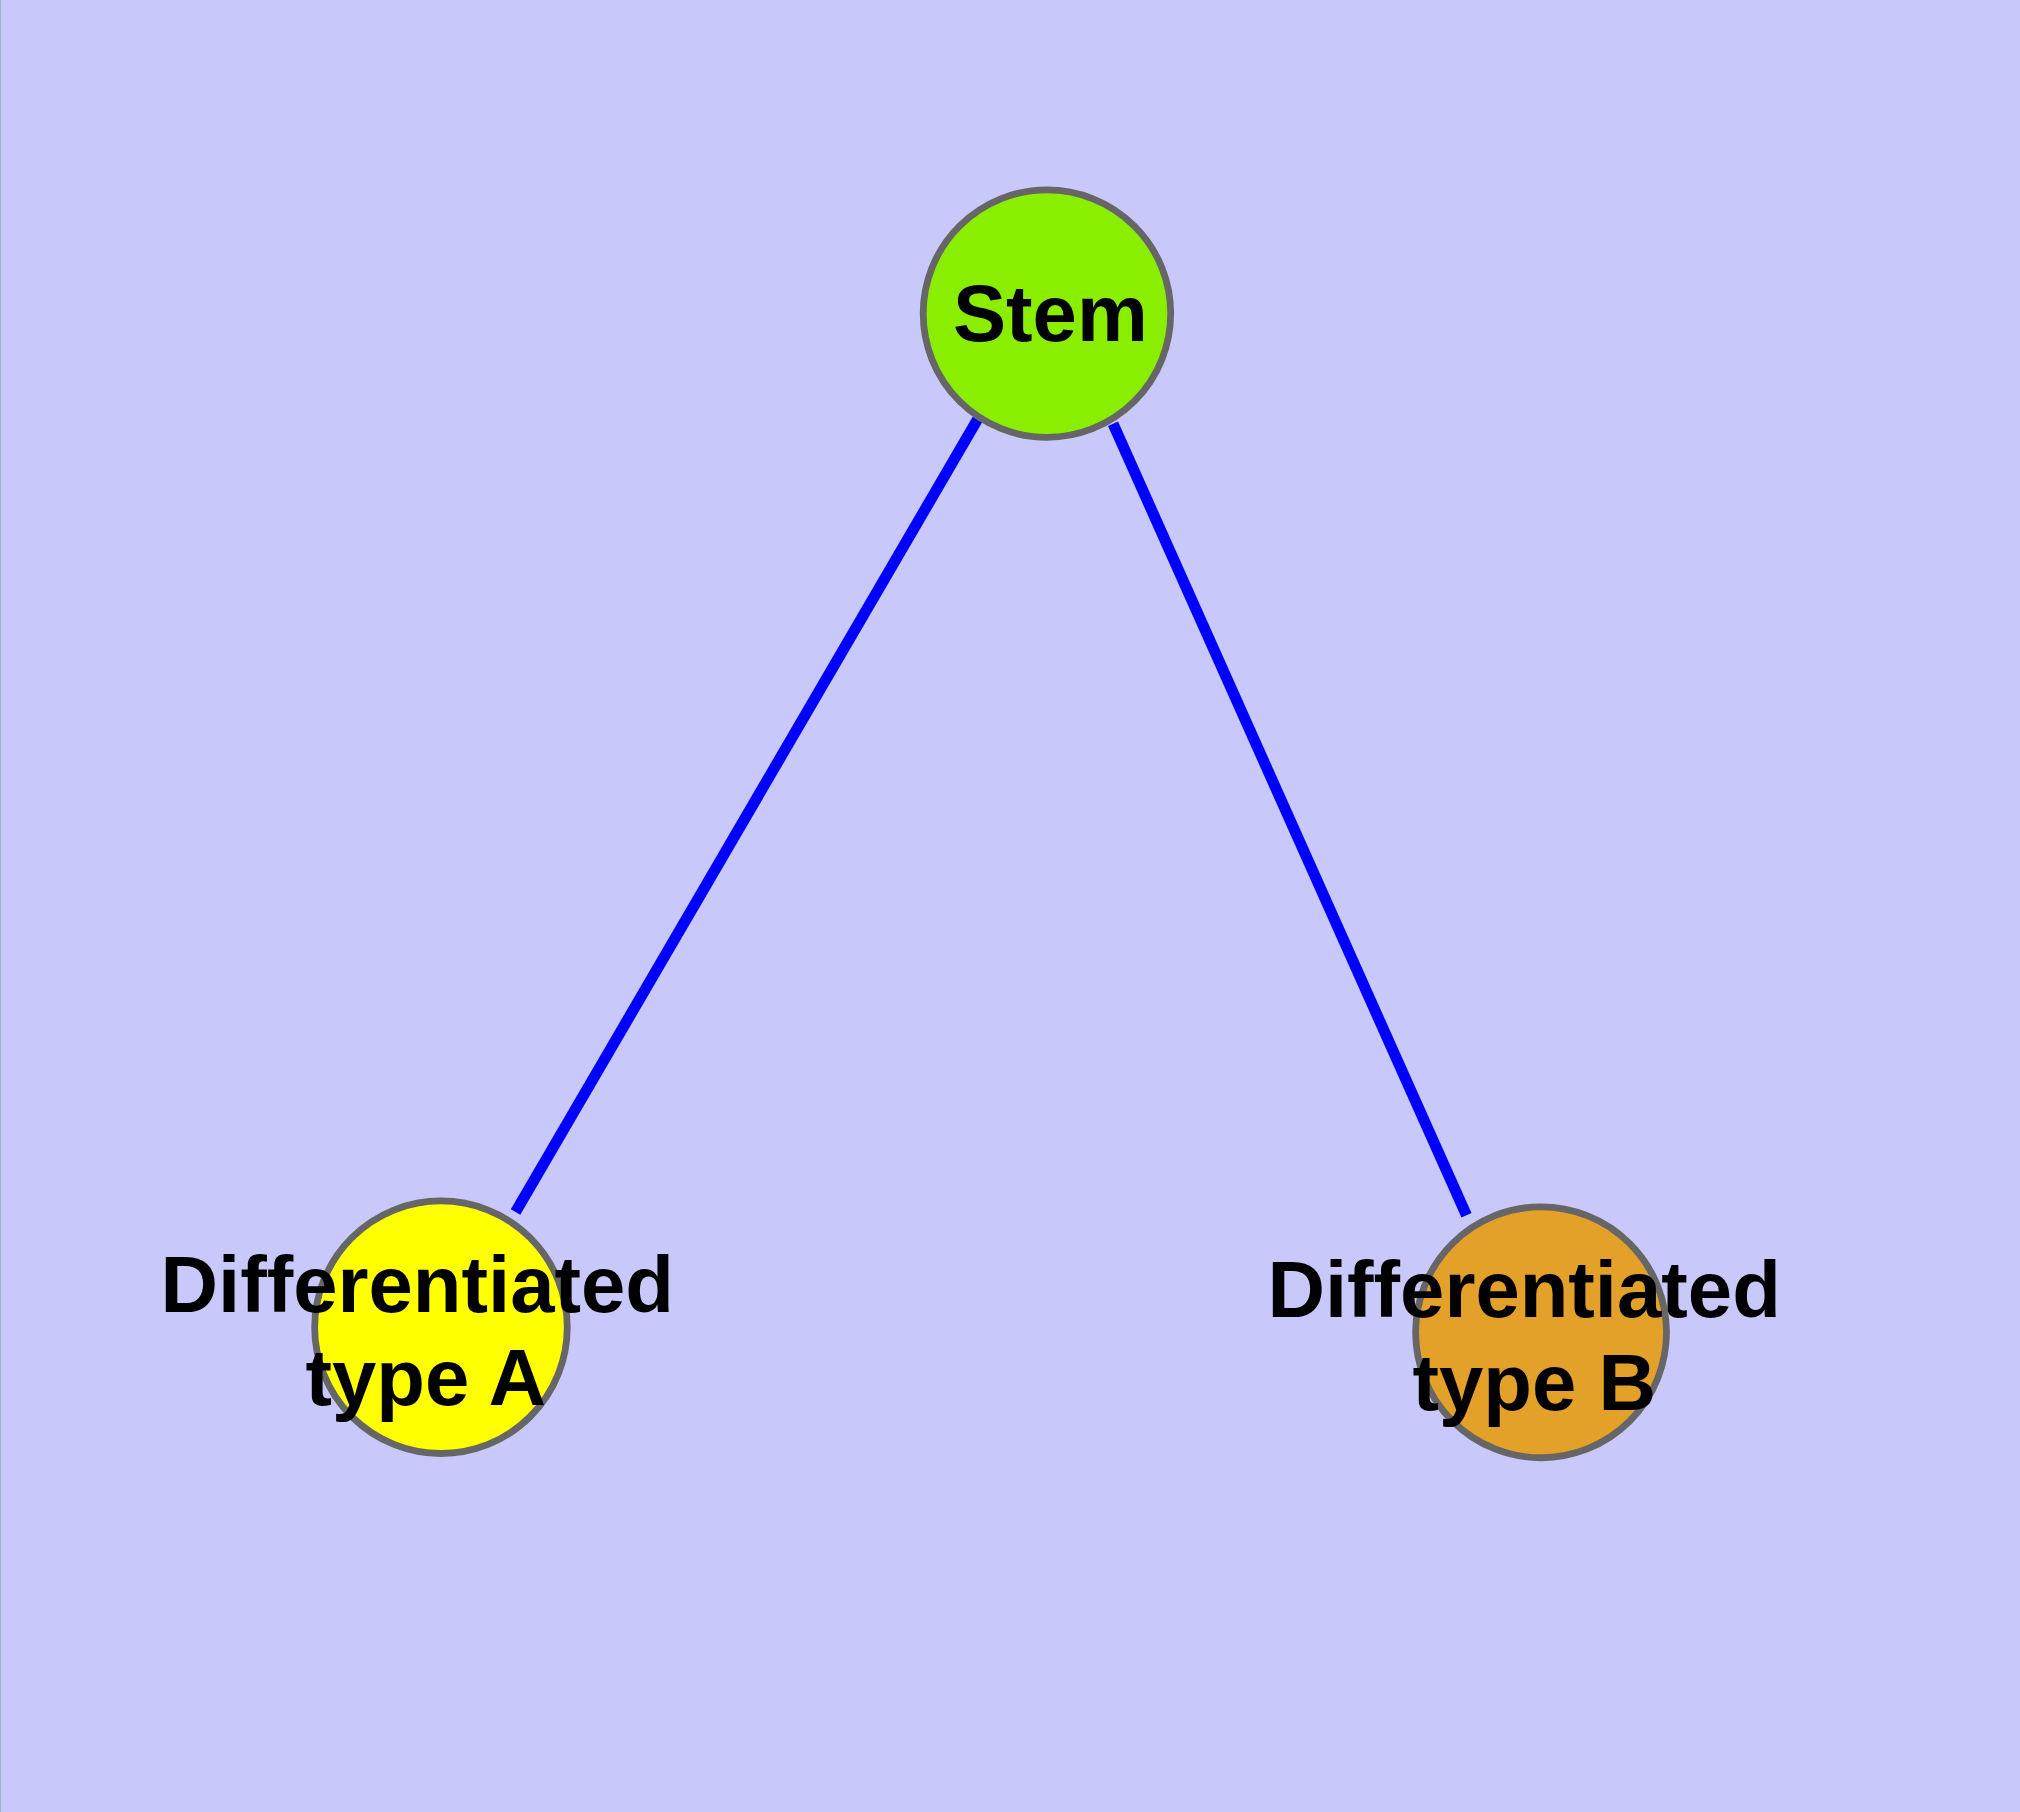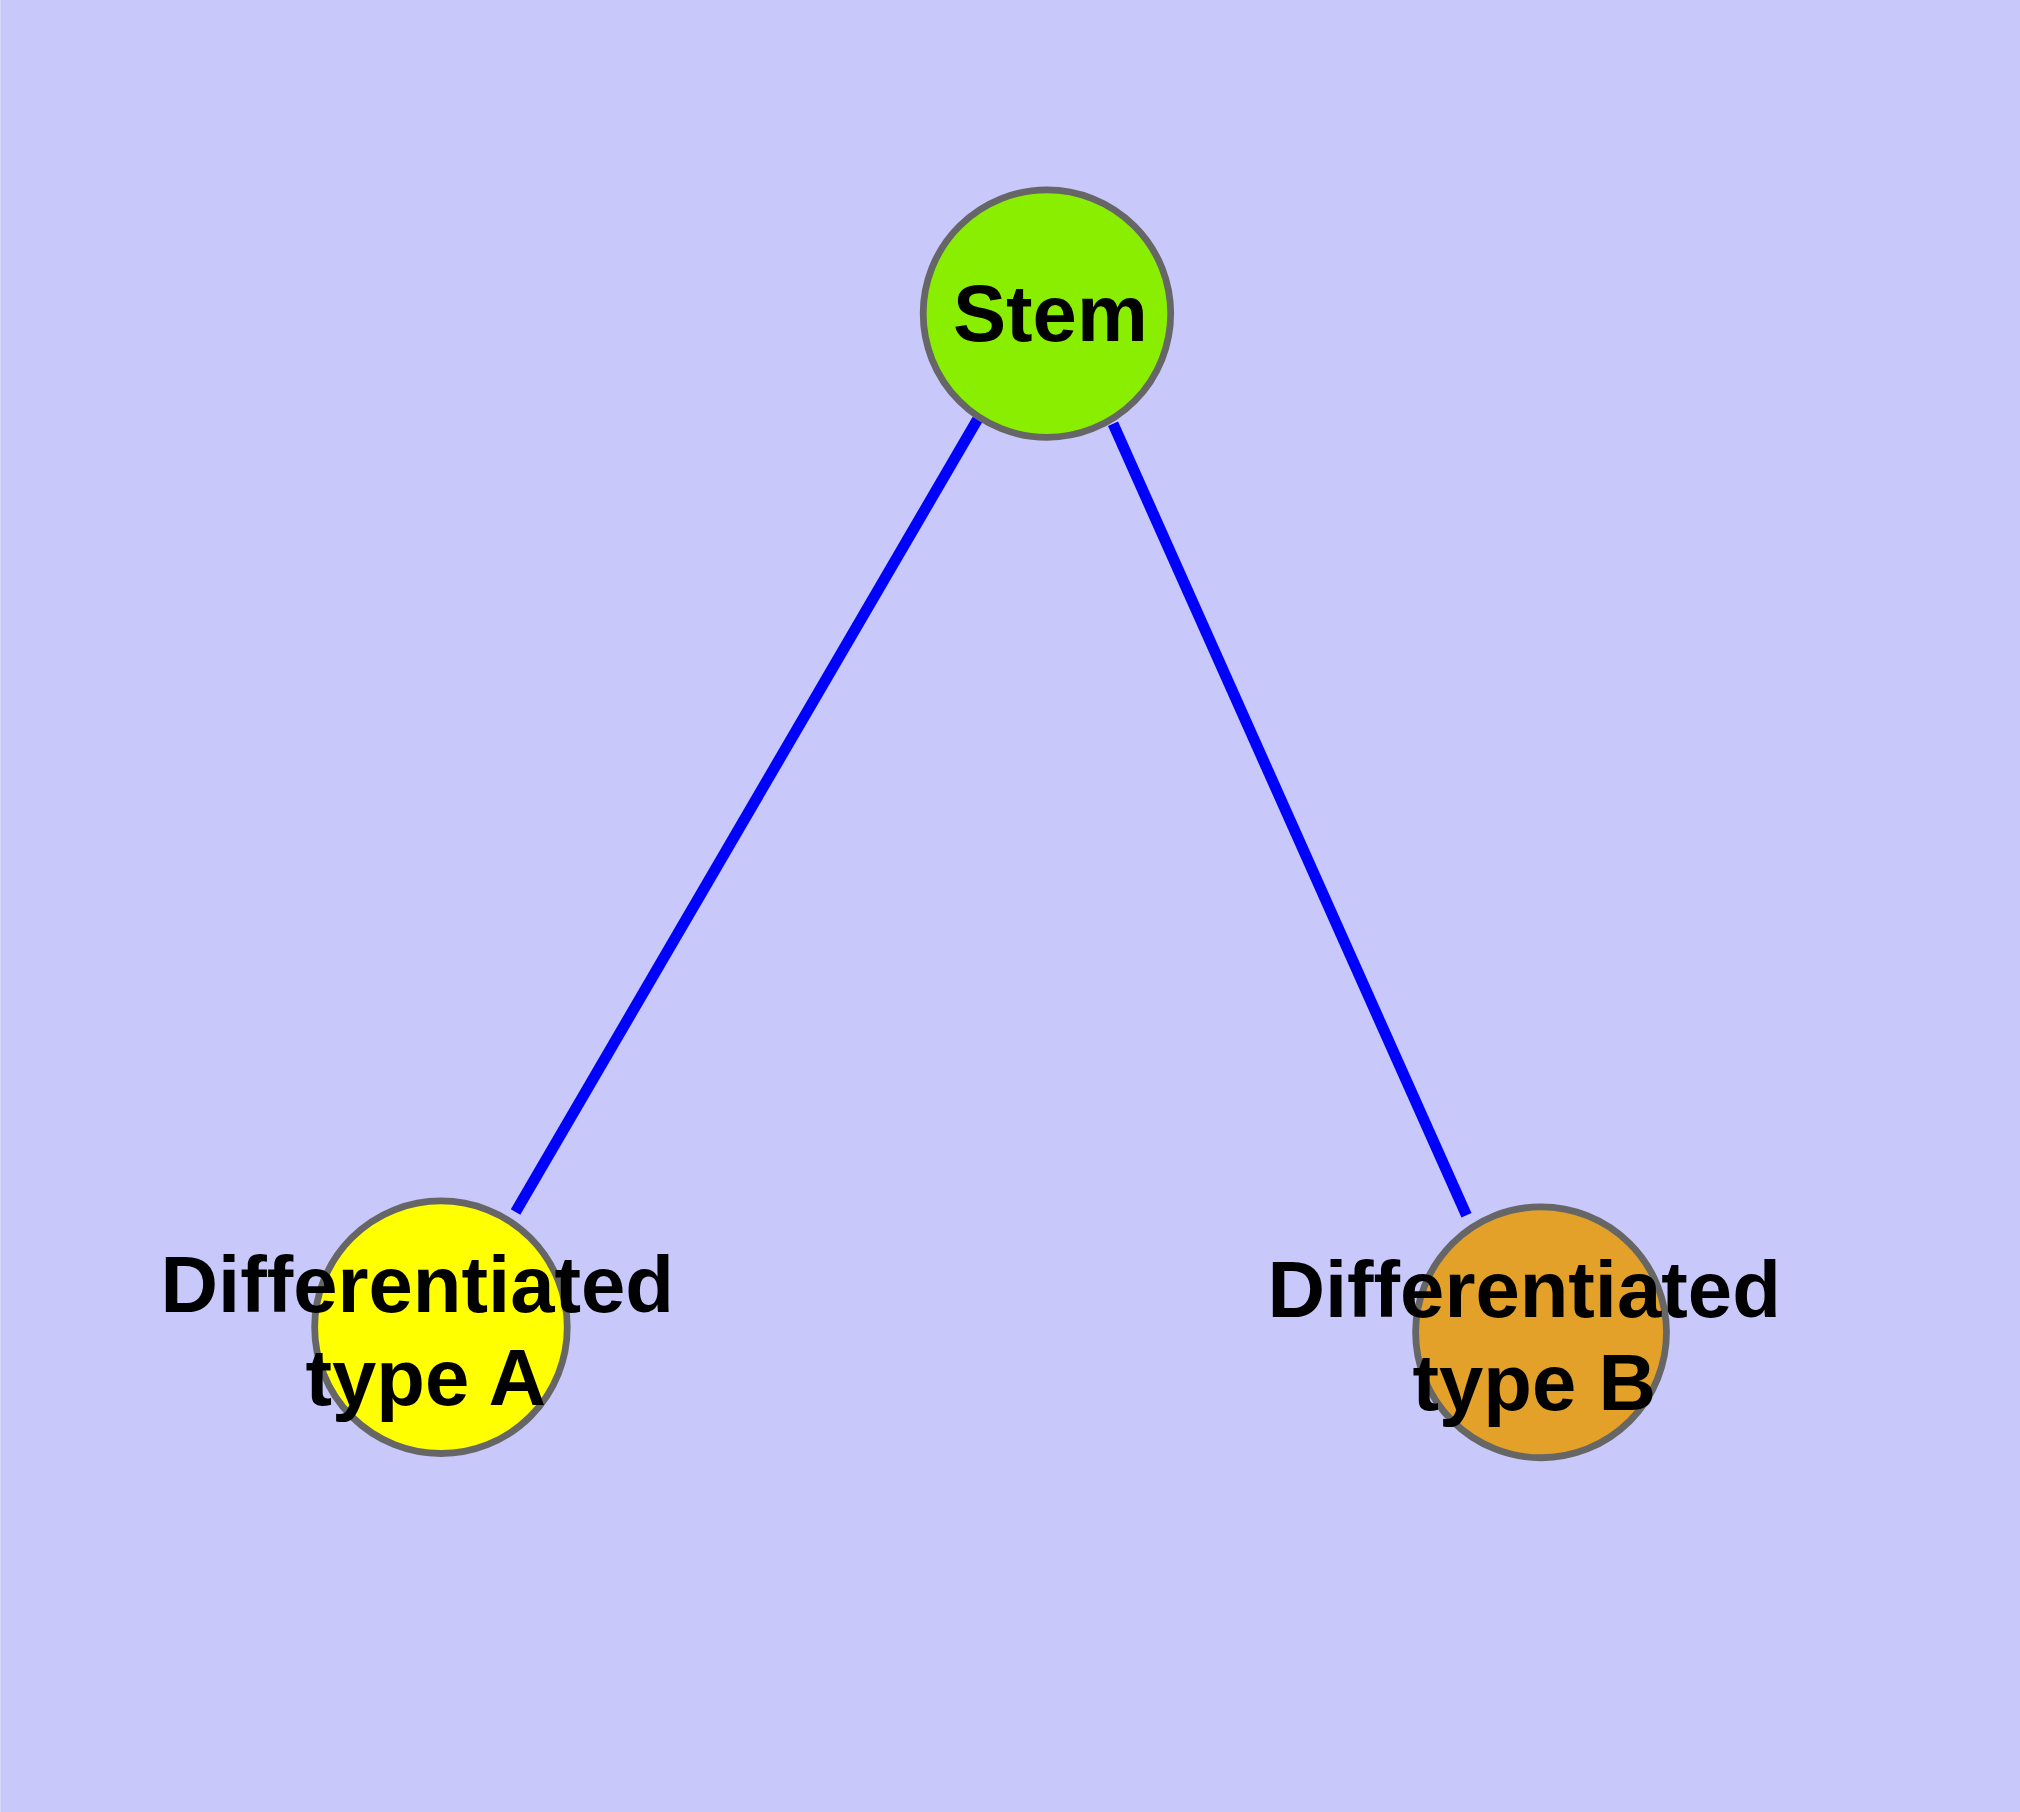--- a/index.html
+++ b/index.html
@@ -4,21 +4,21 @@
 <style>
   html, body {
     margin: 0;
     padding: 0;
     background: #c8c8fa;
   }
   #canvas {
     position: relative;
     width: 1893px;
     height: 1812px;
-    background: #ffffff;
+    background: #15803d;
     overflow: hidden;
     font-family: "Liberation Sans", sans-serif;
   }
   #graph-svg {
     position: absolute;
     top: 0;
     left: 0;
     width: 2021px;
     height: 1812px;
   }

